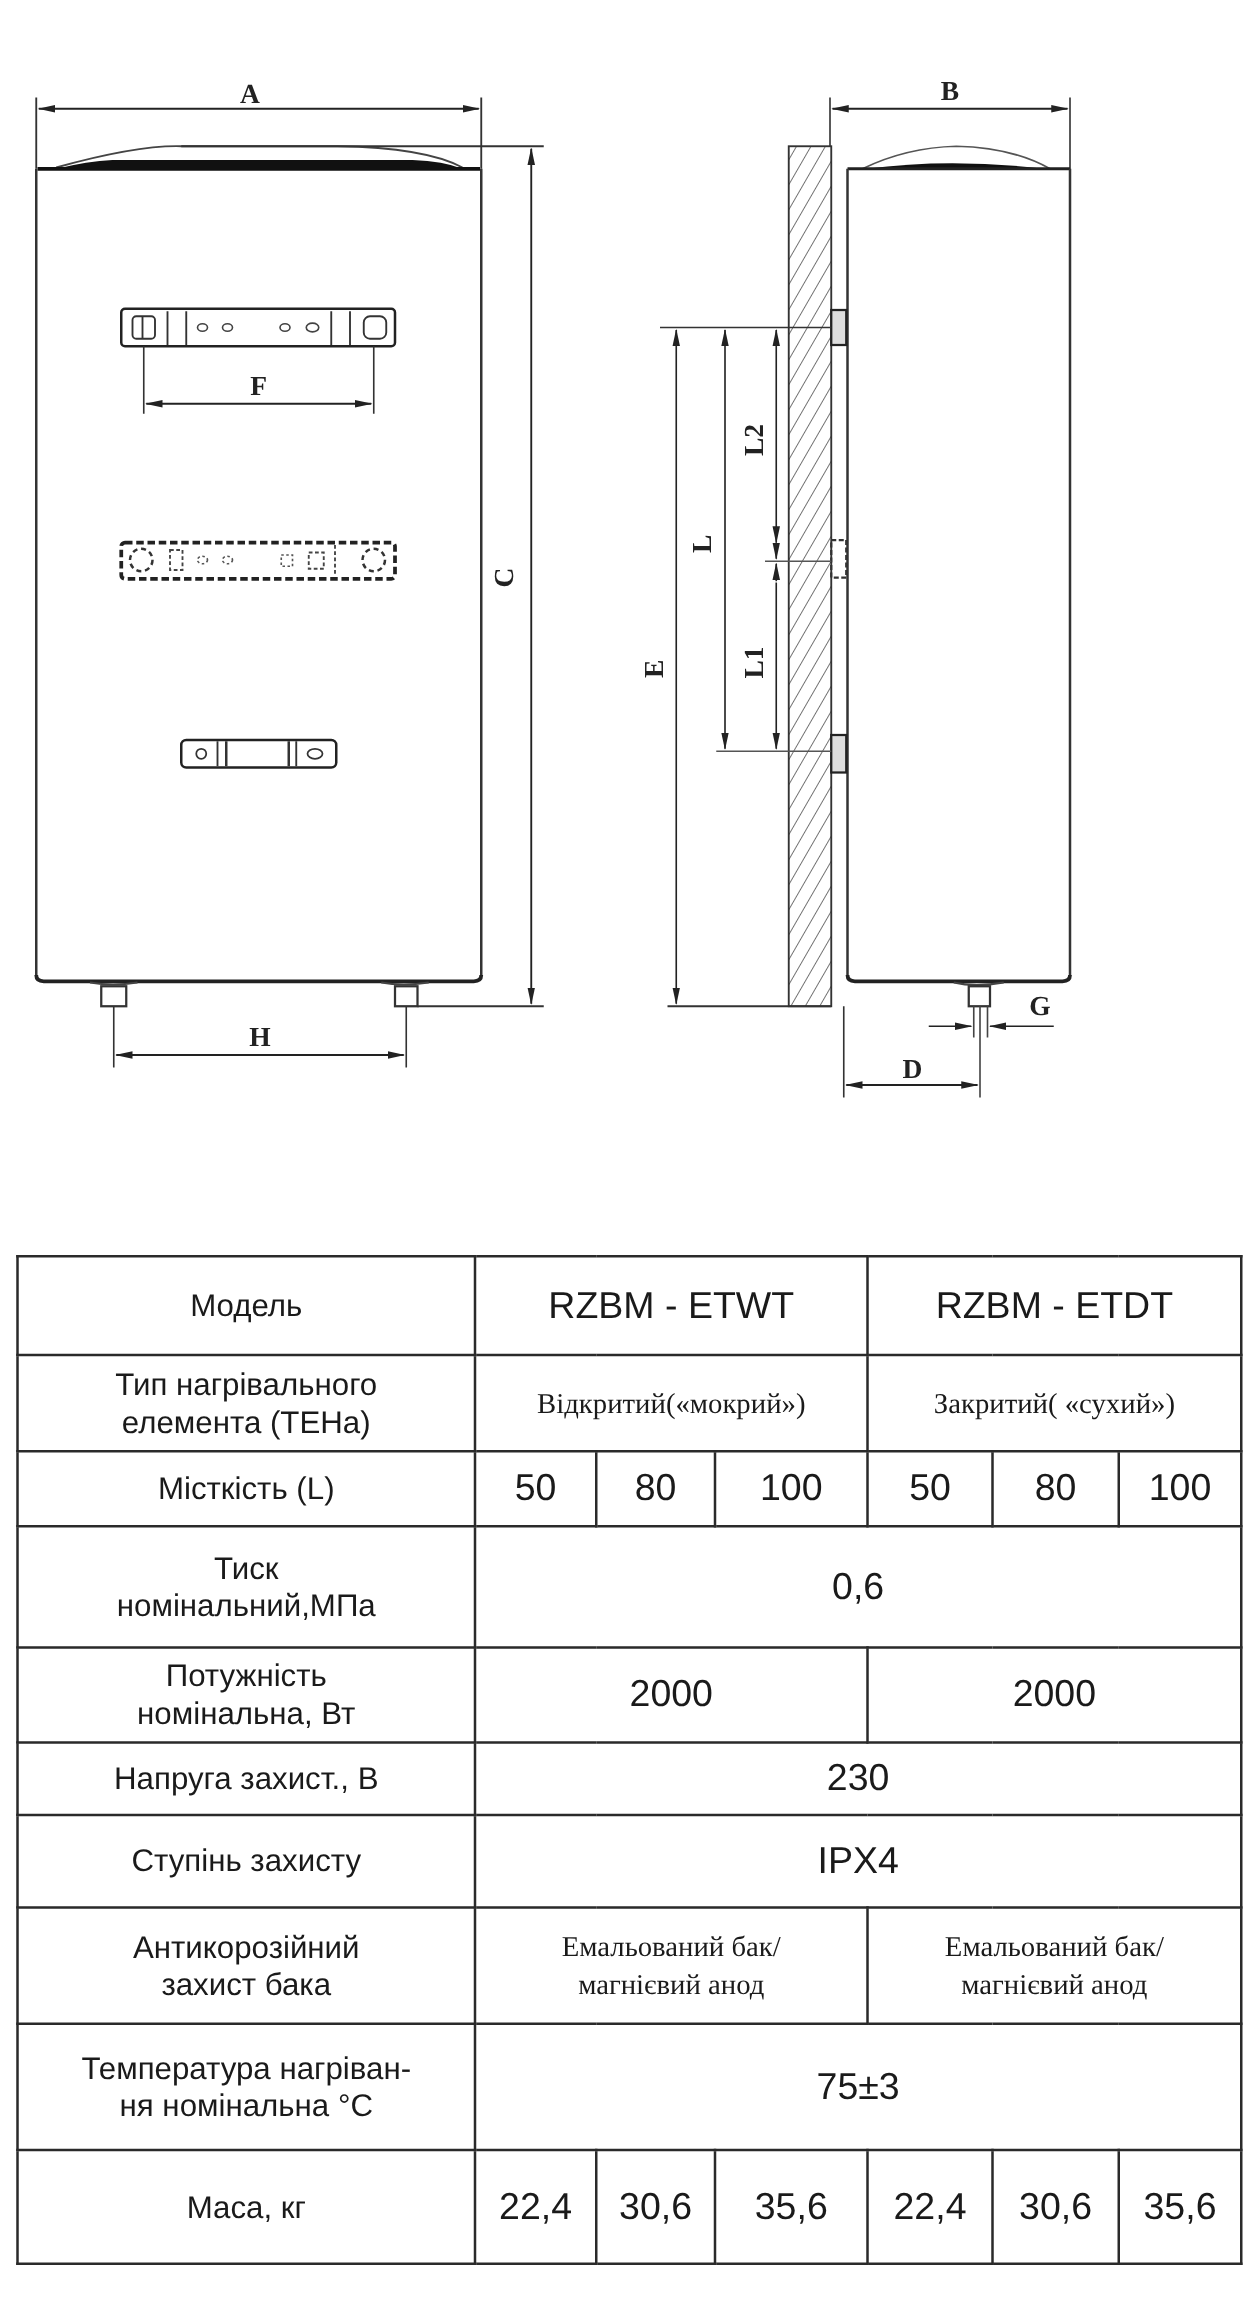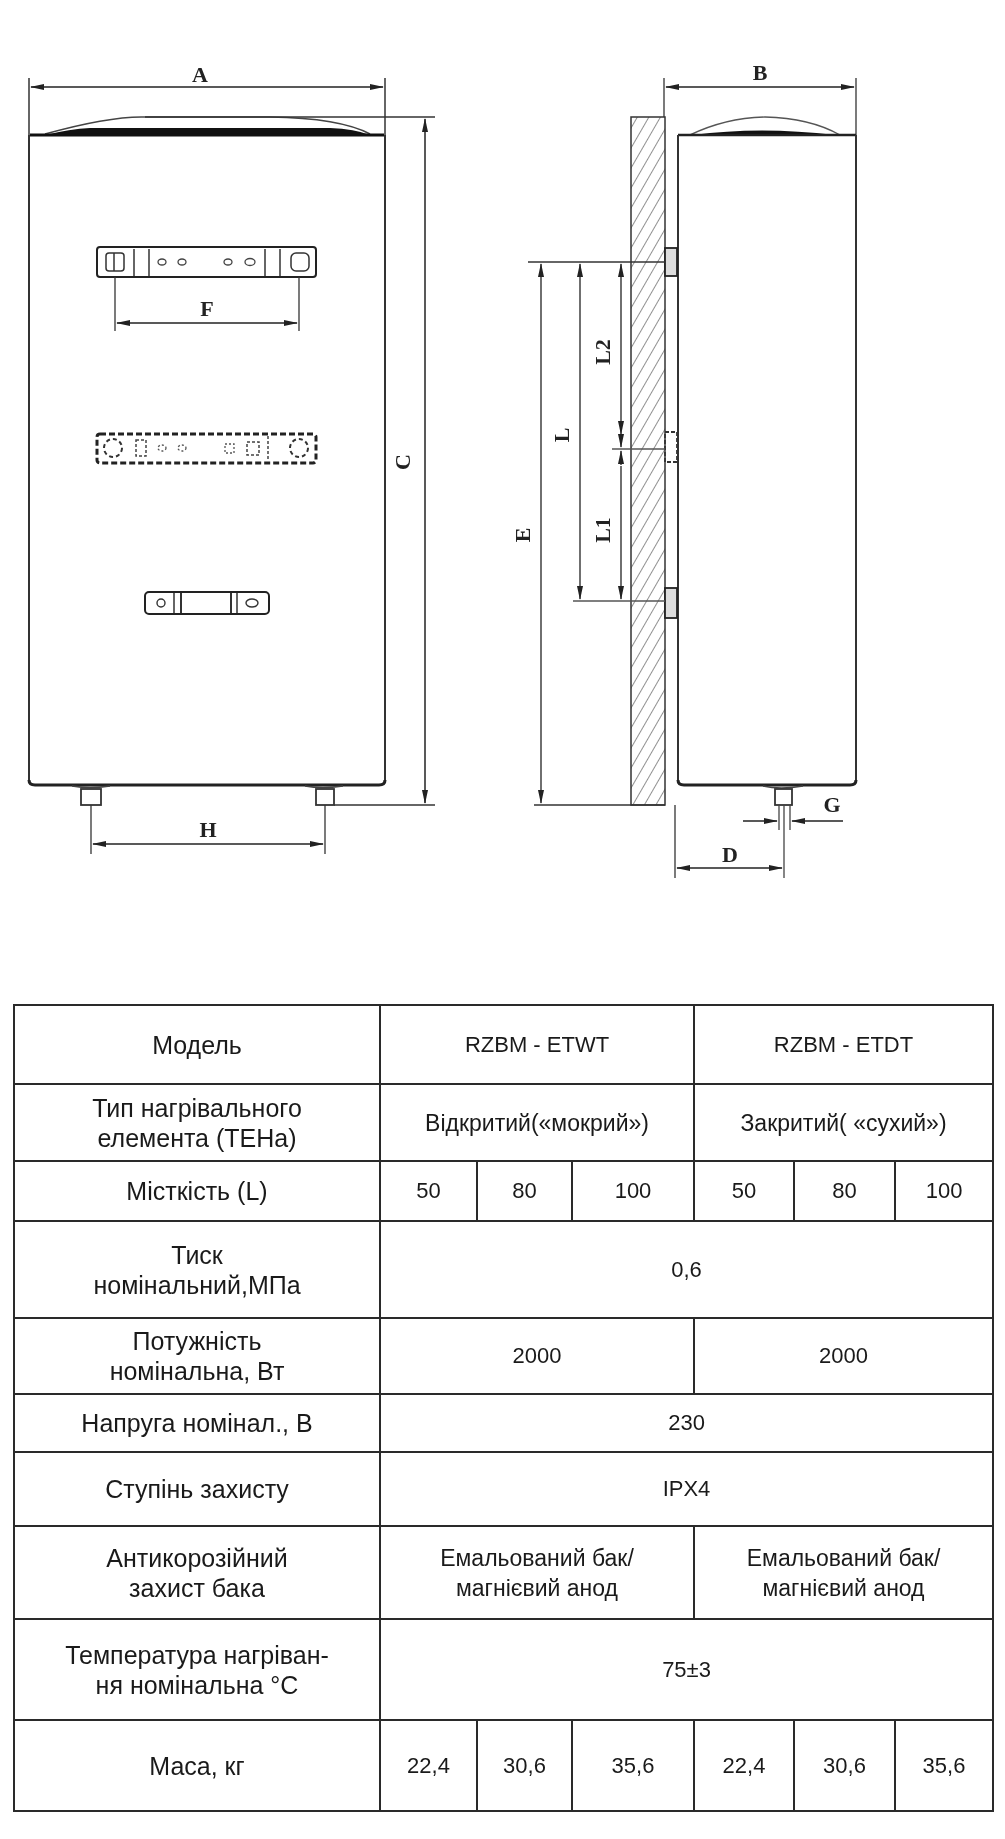--- a/index.html
+++ b/index.html
@@ -3,23 +3,23 @@
 <meta charset="utf-8">
 <style>
   html, body { margin: 0; padding: 0; background: #ffffff; }
   body { width: 1005px; height: 1839px; position: relative; overflow: hidden;
          font-family: "Liberation Sans", sans-serif; color: #1a1a1a; }
   .drawing { position: absolute; left: 0; top: 0; width: 1005px; height: 960px; }
   .dimlabel { font-family: "Liberation Serif", serif; font-weight: bold; font-size: 22px; fill: #222; }
   .spec-table { position: absolute; left: 13px; top: 1004px; width: 979px;
                 border-collapse: collapse; table-layout: fixed; }
   .spec-table td { border: 2px solid #2a2a2a; text-align: center; vertical-align: middle;
-                   font-size: 22px; line-height: 30px; padding: 0 2px; color: #1a1a1a; }
+                   font-size: 30px; line-height: 30px; padding: 0 2px; color: #1a1a1a; }
   .spec-table td.label { font-size: 25px; margin-top: 33px; }
-  .spec-table td.small { font-size: 23px; }
+  .spec-table td.small { font-size: 23px; font-family: Liberation Serif, serif; }
   .spec-table tr { }
   .nowrap { white-space: nowrap; }
 </style>
 </head>
 <body>
 
 <svg class="drawing" viewBox="0 0 1005 960" xmlns="http://www.w3.org/2000/svg">
   <defs>
     <marker id="arr" markerWidth="14" markerHeight="8" refX="13" refY="4" orient="auto" markerUnits="userSpaceOnUse">
       <path d="M0,1 L14,4 L0,7 z" fill="#222"></path>
@@ -203,21 +203,21 @@
   <tr style="height:76px">
     <td class="label">
       <div>Потужність</div>
       <div>номінальна, Вт</div>
     </td>
     <td colspan="3">2000</td>
     <td colspan="3">2000</td>
   </tr>
 
   <tr style="height:58px">
-    <td class="label">Напруга номінал., В</td>
+    <td class="label">Напруга захист., В</td>
     <td colspan="6">230</td>
   </tr>
 
   <tr style="height:74px">
     <td class="label">Ступінь захисту</td>
     <td colspan="6">IPX4</td>
   </tr>
 
   <tr style="height:93px">
     <td class="label">

